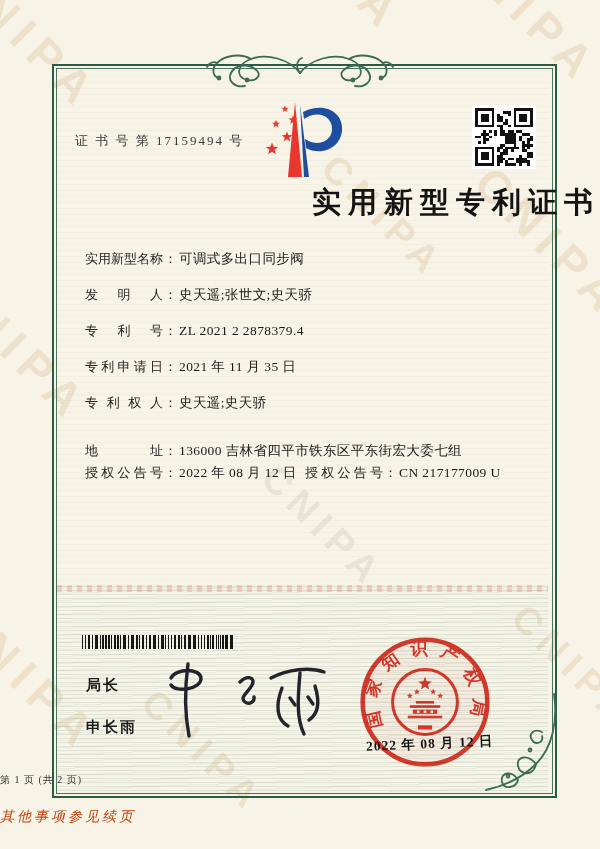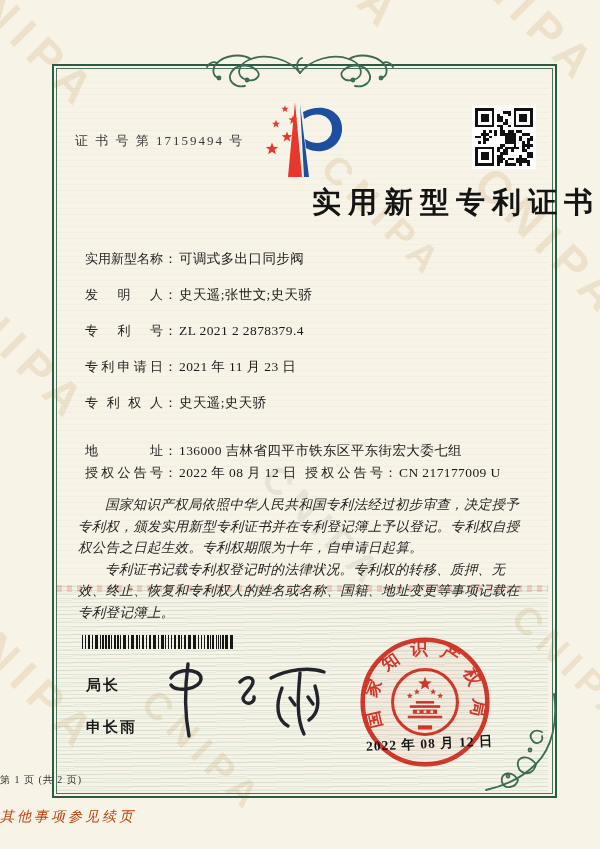--- a/index.html
+++ b/index.html
@@ -267,39 +267,35 @@
   <div class="frow" style="top:250px">
     <span class="flabel">实用新型名称</span><span class="fcolon">：</span><span class="fvalue">可调式多出口同步阀</span>
   </div>
   <div class="frow" style="top:286px">
     <span class="flabel">发明人</span><span class="fcolon">：</span><span class="fvalue">史天遥;张世文;史天骄</span>
   </div>
   <div class="frow" style="top:322px">
     <span class="flabel">专利号</span><span class="fcolon">：</span><span class="fvalue">ZL 2021 2 2878379.4</span>
   </div>
   <div class="frow" style="top:358px">
-    <span class="flabel">专利申请日</span><span class="fcolon">：</span><span class="fvalue">2021 年 11 月 23 日</span>
+    <span class="flabel">专利申请日</span><span class="fcolon">：</span><span class="fvalue">2021 年 11 月 35 日</span>
   </div>
   <div class="frow" style="top:394px">
     <span class="flabel">专利权人</span><span class="fcolon">：</span><span class="fvalue">史天遥;史天骄</span>
   </div>
   <div class="frow" style="top:442px">
     <span class="flabel">地址</span><span class="fcolon">：</span><span class="fvalue">136000 吉林省四平市铁东区平东街宏大委七组</span>
   </div>
   <div class="frow" style="top:464px;width:450px">
     <span class="flabel">授权公告号</span><span class="fcolon">：</span><span class="fvalue">2022 年 08 月 12 日</span>
     <span class="f2">
       <span class="flabel">授权公告号</span><span class="fcolon">：</span><span class="fvalue">CN 217177009 U</span>
     </span>
   </div>
 
-  <div class="paras">
-    <p>国家知识产权局依照中华人民共和国专利法经过初步审查，决定授予专利权，颁发实用新型专利证书并在专利登记簿上予以登记。专利权自授权公告之日起生效。专利权期限为十年，自申请日起算。</p>
-    <p>专利证书记载专利权登记时的法律状况。专利权的转移、质押、无效、终止、恢复和专利权人的姓名或名称、国籍、地址变更等事项记载在专利登记簿上。</p>
-  </div>
 
   <svg class="barcode" id="bcsvg" width="156" height="14" viewBox="0 0 156 14">
       <rect x="0" y="0" width="1" height="14" fill="#161616"></rect>
       <rect x="3" y="0" width="1" height="14" fill="#161616"></rect>
       <rect x="6" y="0" width="2" height="14" fill="#161616"></rect>
       <rect x="10" y="0" width="1" height="14" fill="#161616"></rect>
       <rect x="13" y="0" width="3" height="14" fill="#161616"></rect>
       <rect x="18" y="0" width="1" height="14" fill="#161616"></rect>
       <rect x="20" y="0" width="2" height="14" fill="#161616"></rect>
       <rect x="23" y="0" width="2" height="14" fill="#161616"></rect>

